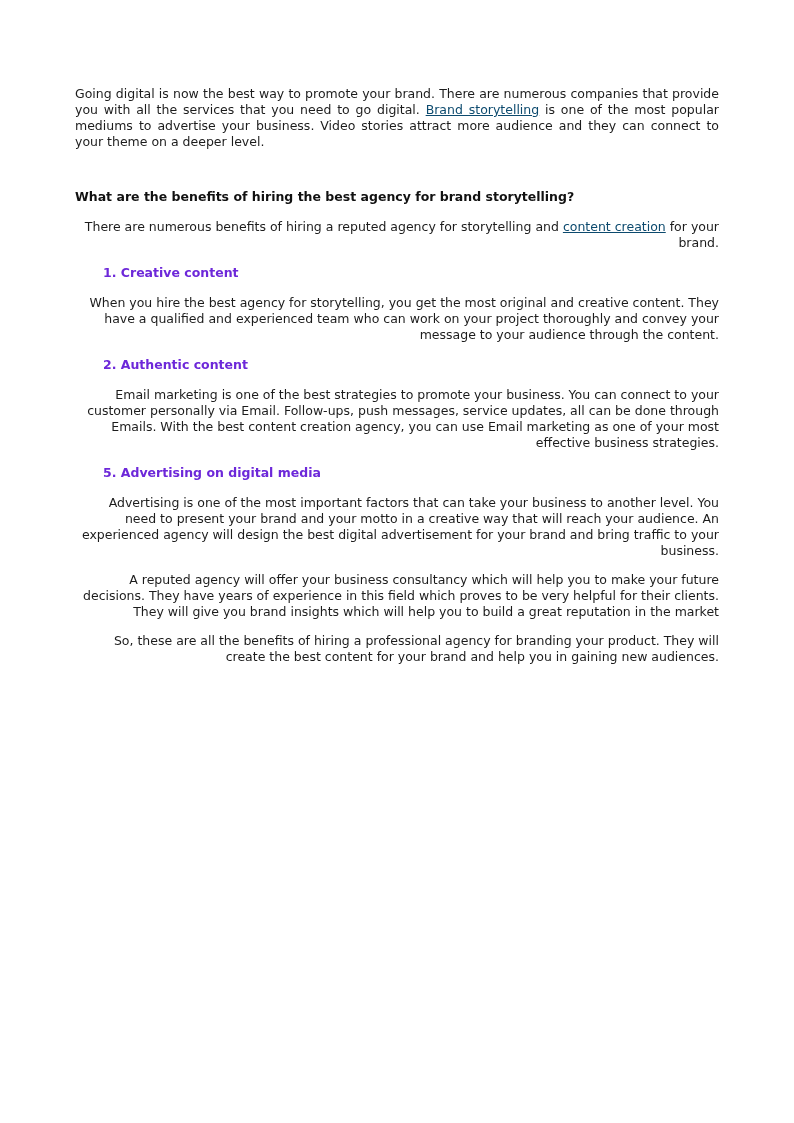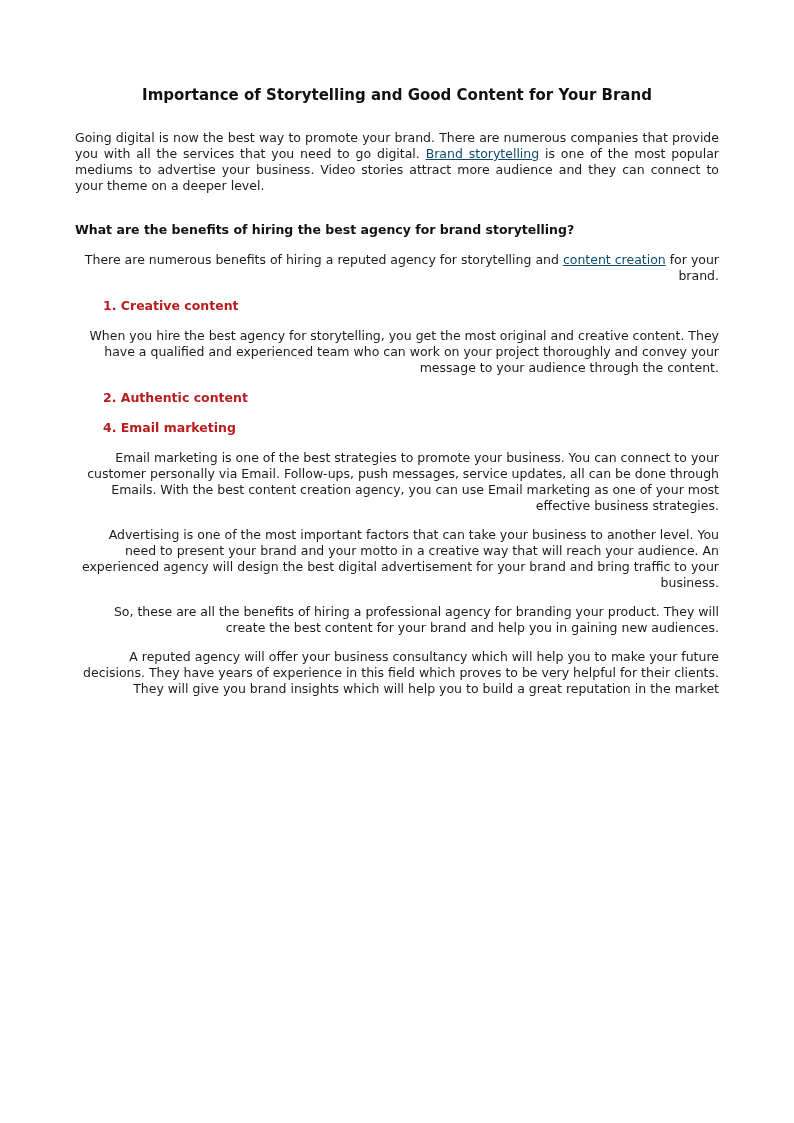--- a/index.html
+++ b/index.html
@@ -35,59 +35,58 @@
     margin: 0 0 13px 0;
     text-align: right;
   }
   p.para.justify {
     text-align: justify;
   }
   .section-q {
     font-size: 12.5px;
     line-height: 16px;
     font-weight: bold;
-    margin: 28px 0 14px 0;
+    margin: 39px 0 14px 0;
     color: #111111;
   }
   .num-heading {
     font-size: 12.5px;
     line-height: 16px;
     font-weight: bold;
     margin: 14px 0 14px 0;
     padding-left: 28px;
-    color: #b91c1c;
+    color: #6d28d9;
   }
   a.doc-link {
     color: #0c4a6e;
     font-weight: normal;
     text-decoration: underline;
     cursor: pointer;
   }
 </style>
 </head>
 <body>
 
 <div class="page">
 
-  <h1 class="title">Importance of Storytelling and Good Content for Your Brand</h1>
 
   <p class="para justify"><span>Going digital is now the best way to promote your brand. There are numerous companies that provide you with all the services that you need to go digital. </span><a class="doc-link">Brand storytelling</a><span> is one of the most popular mediums to advertise your business. Video stories attract more audience and they can connect to your theme on a deeper level.</span></p>
 
   <h2 class="section-q">What are the benefits of hiring the best agency for brand storytelling?</h2>
 
   <p class="para"><span>There are numerous benefits of hiring a reputed agency for storytelling and </span><a class="doc-link">content creation</a><span> for your brand.</span></p>
 
   <h3 class="num-heading">1. Creative content</h3>
   <p class="para">When you hire the best agency for storytelling, you get the most original and creative content. They have a qualified and experienced team who can work on your project thoroughly and convey your message to your audience through the content.</p>
 
   <h3 class="num-heading">2. Authentic content</h3>
 
 
-  <h3 class="num-heading">4. Email marketing</h3>
   <p class="para">Email marketing is one of the best strategies to promote your business. You can connect to your customer personally via Email. Follow-ups, push messages, service updates, all can be done through Emails. With the best content creation agency, you can use Email marketing as one of your most effective business strategies.</p>
 
+  <h3 class="num-heading">5. Advertising on digital media</h3>
   <p class="para">Advertising is one of the most important factors that can take your business to another level. You need to present your brand and your motto in a creative way that will reach your audience. An experienced agency will design the best digital advertisement for your brand and bring traffic to your business.</p>
 
+  <p class="para">A reputed agency will offer your business consultancy which will help you to make your future decisions. They have years of experience in this field which proves to be very helpful for their clients. They will give you brand insights which will help you to build a great reputation in the market</p>
+
   <p class="para">So, these are all the benefits of hiring a professional agency for branding your product. They will create the best content for your brand and help you in gaining new audiences.</p>
-
-  <p class="para">A reputed agency will offer your business consultancy which will help you to make your future decisions. They have years of experience in this field which proves to be very helpful for their clients. They will give you brand insights which will help you to build a great reputation in the market</p>
 
 </div>
 
 </body></html>

